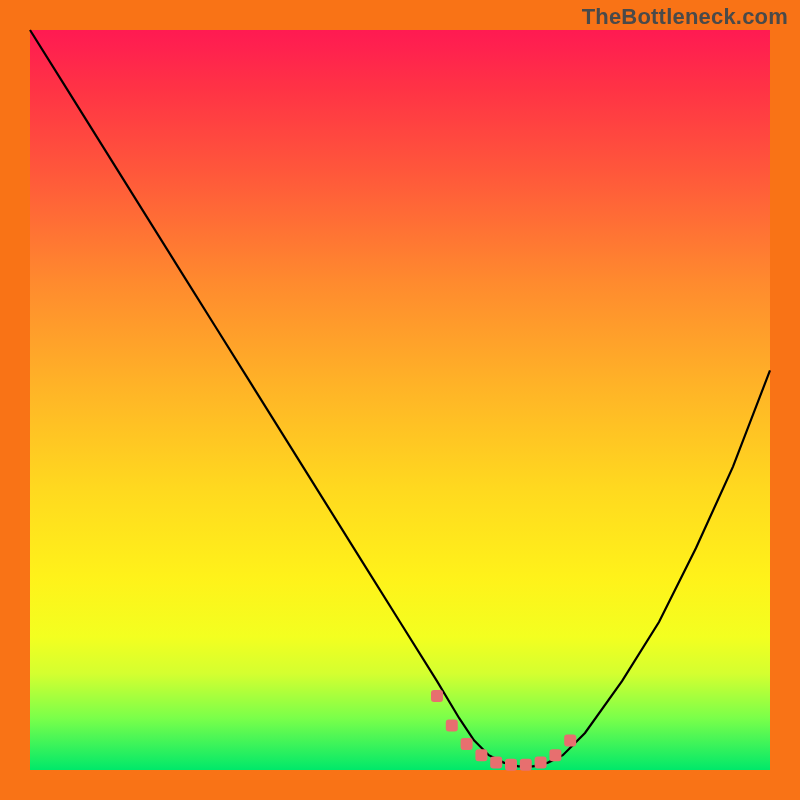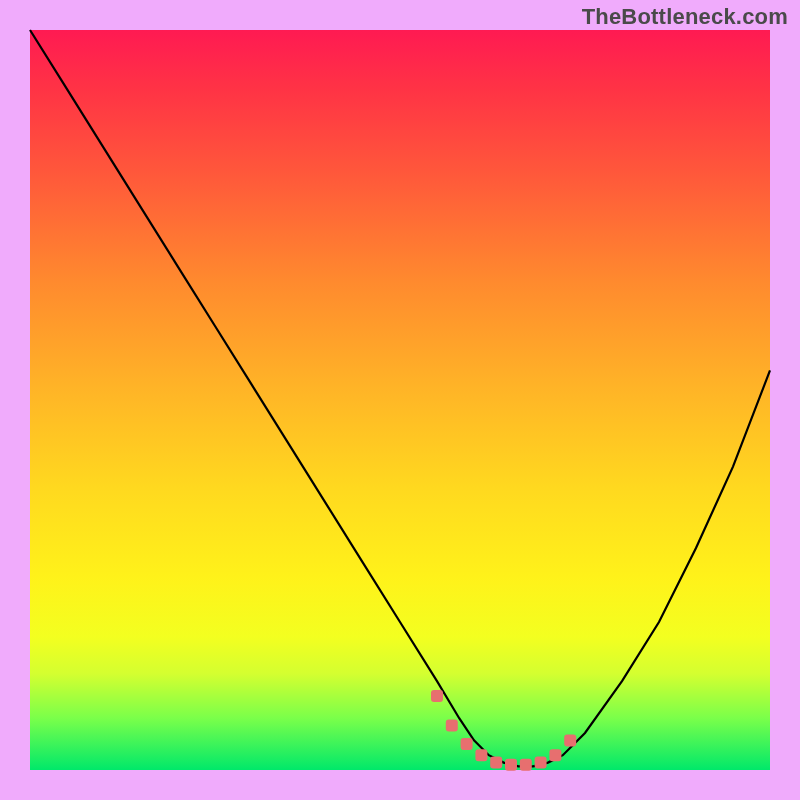--- a/index.html
+++ b/index.html
@@ -10,21 +10,21 @@
     background: #000000;
     overflow: hidden;
     font-family: Arial, Helvetica, sans-serif;
   }
   .frame {
     position: absolute;
     left: 0;
     top: 0;
     width: 800px;
     height: 800px;
-    background: #f0abfc;
+    background: #f97316;
   }
   .plot-area {
     position: absolute;
     left: 30px;
     top: 30px;
     width: 740px;
     height: 740px;
     
     background: linear-gradient(
       to bottom,

